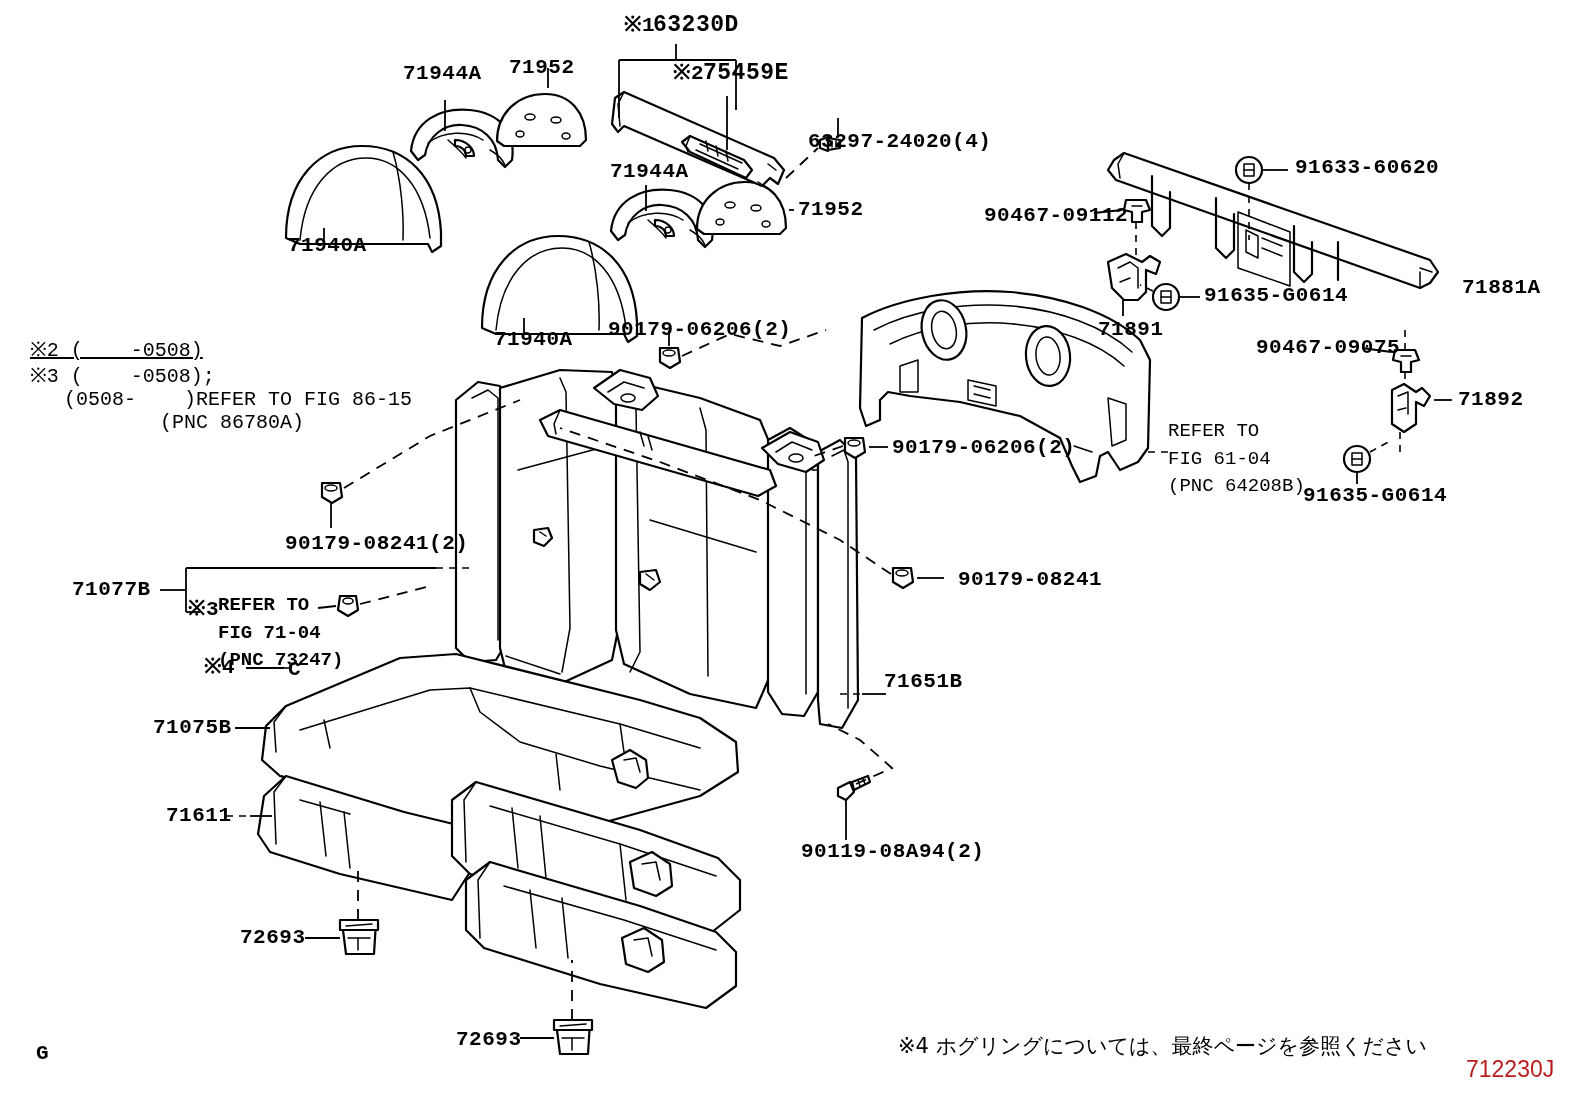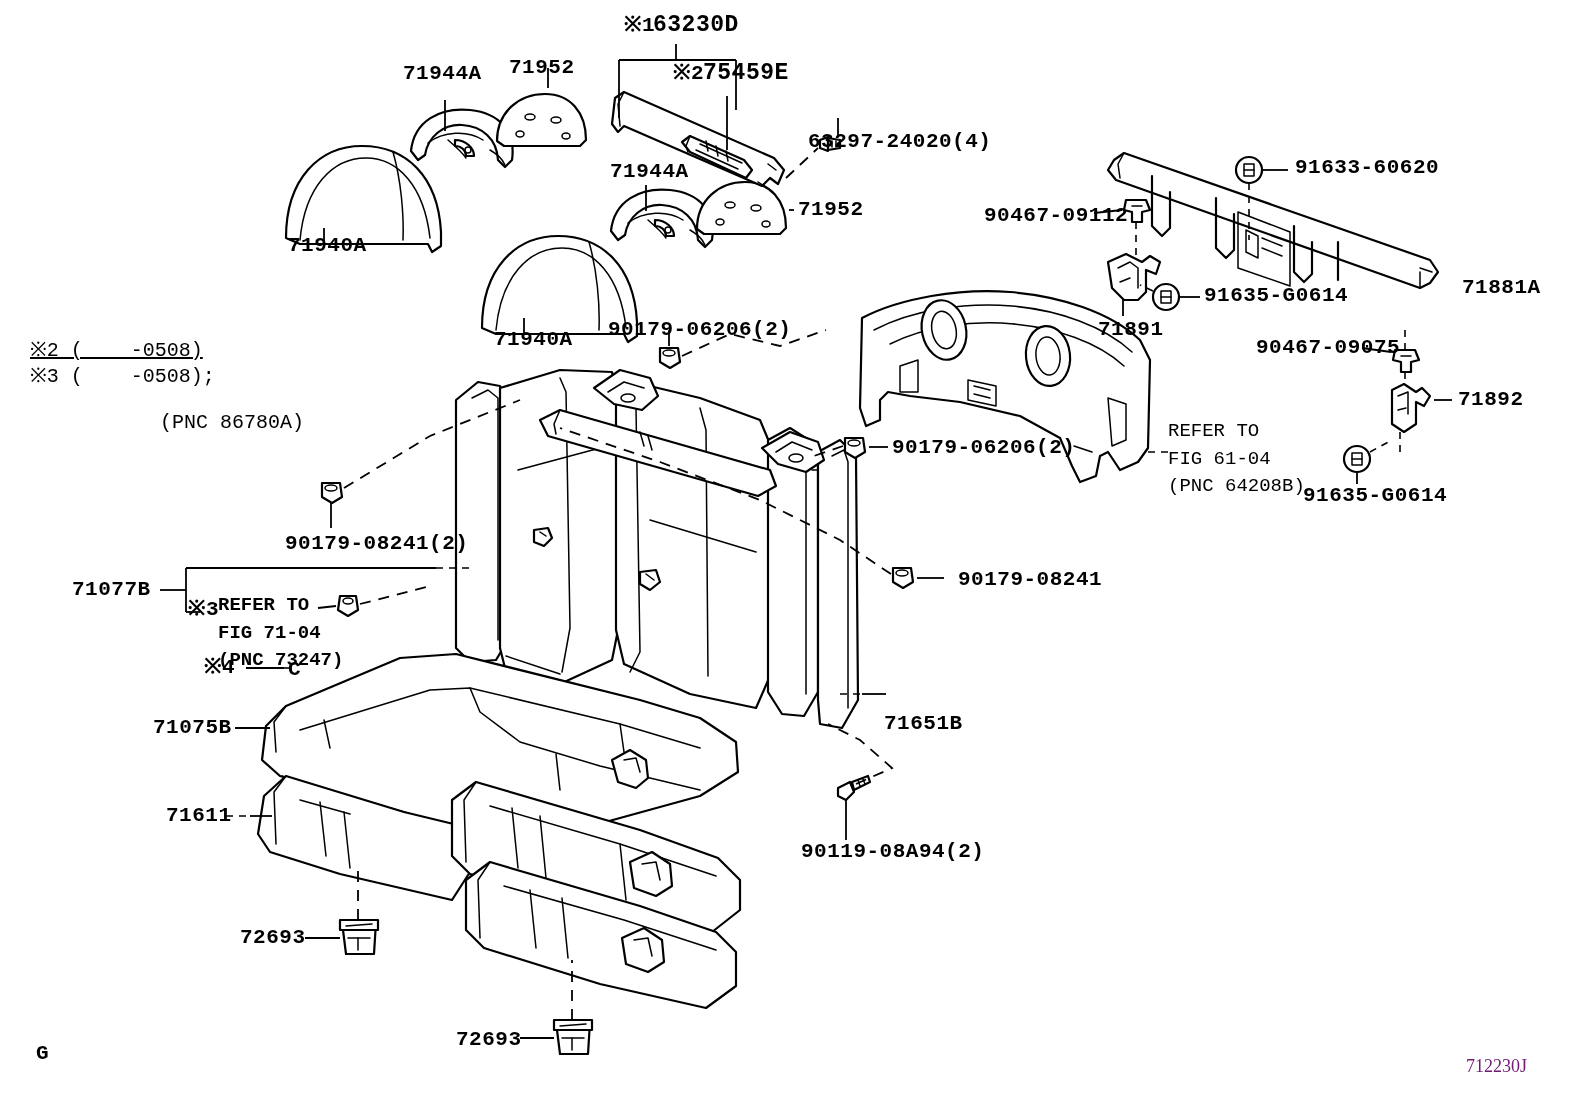--- a/index.html
+++ b/index.html
@@ -44,23 +44,23 @@
   }
   .corner{
     position:absolute;
     font-family:"Liberation Mono","DejaVu Sans Mono",monospace;
     font-size:21px;
     font-weight:bold;
     color:#000;
   }
   .dwg{
     position:absolute;
-    font-family:Liberation Serif, serif;
-    font-size:18px;
-    color:#701a75;
+    font-family:Liberation Sans, sans-serif;
+    font-size:23px;
+    color:#b91c1c;
   }
 </style>
 </head>
 <body>
 
 <div id="sheet">
 
   <svg id="art" viewBox="0 0 1592 1099" xmlns="http://www.w3.org/2000/svg">
     <defs>
       <style>
@@ -486,34 +486,36 @@
 FIG 71-04
 (PNC 73247)</div>
 
   <div class="lbl" style="left:204px;top:656px;">※4</div>
   <div class="lbl" style="left:288px;top:658px;">C</div>
 
   <div class="lbl" style="left:153px;top:716px;">71075B</div>
 
   <div class="lbl" style="left:166px;top:804px;">71611</div>
 
-  <div class="lbl" style="left:884px;top:712px;">71651B</div>
+  <div class="lbl" style="left:884px;top:670px;">71651B</div>
 
   <div class="lbl" style="left:801px;top:840px;">90119-08A94(2)</div>
 
   <div class="lbl" style="left:240px;top:926px;">72693</div>
 
   <div class="lbl" style="left:456px;top:1028px;">72693</div>
 
   <div class="note" style="left:1168px;top:418px;font-size:19px;">REFER TO
 FIG 61-04
 (PNC 64208B)</div>
 
   <div class="note" style="left:30px;top:336px;text-decoration:underline;">※2 (    -0508)</div>
   <div class="note" style="left:30px;top:362px;">※3 (    -0508);</div>
+  <div class="note" style="left:64px;top:385px;">(0508-    )REFER TO FIG 86-15</div>
   <div class="note" style="left:160px;top:408px;">(PNC 86780A)</div>
 
   <div class="corner" style="left:36px;top:1042px;">G</div>
 
+  <div class="jp" style="left:898px;top:1032px;">※4 ホグリングについては、最終ページを参照ください</div>
 
   <div class="dwg" style="left:1466px;top:1056px;">712230J</div>
 
 </div>
 
 </body></html>

